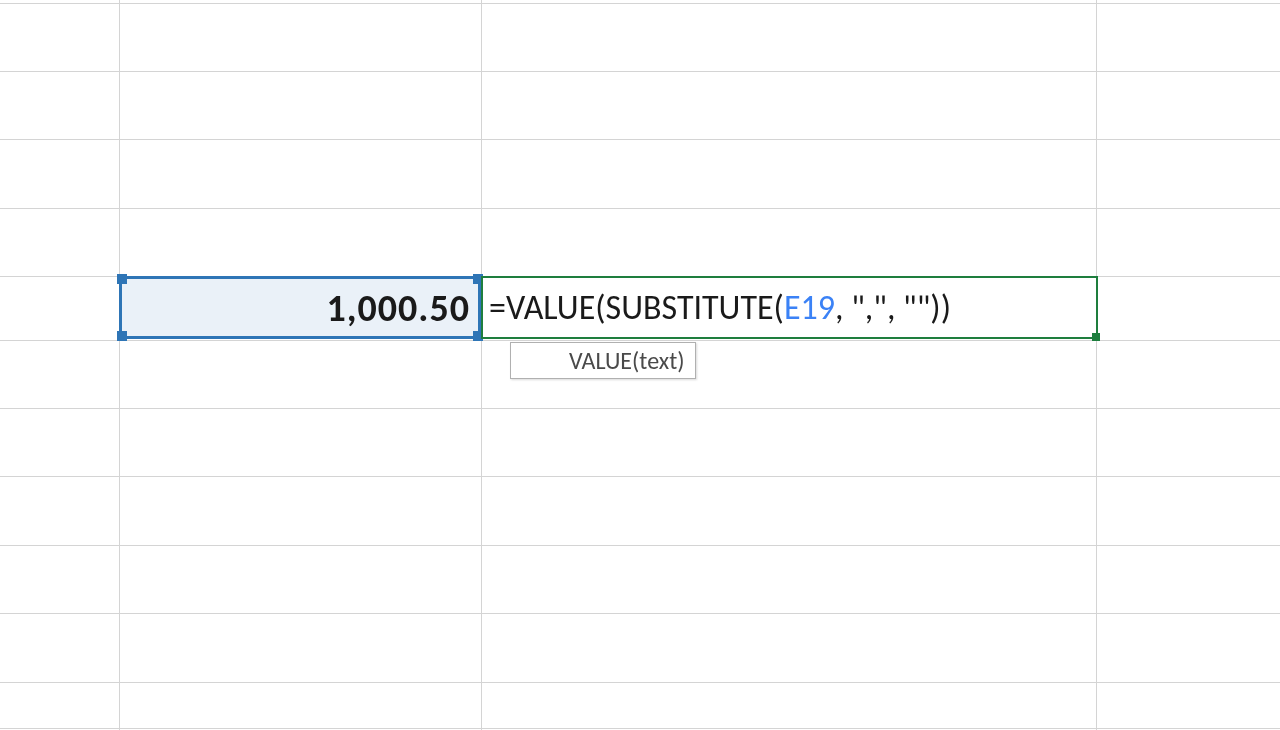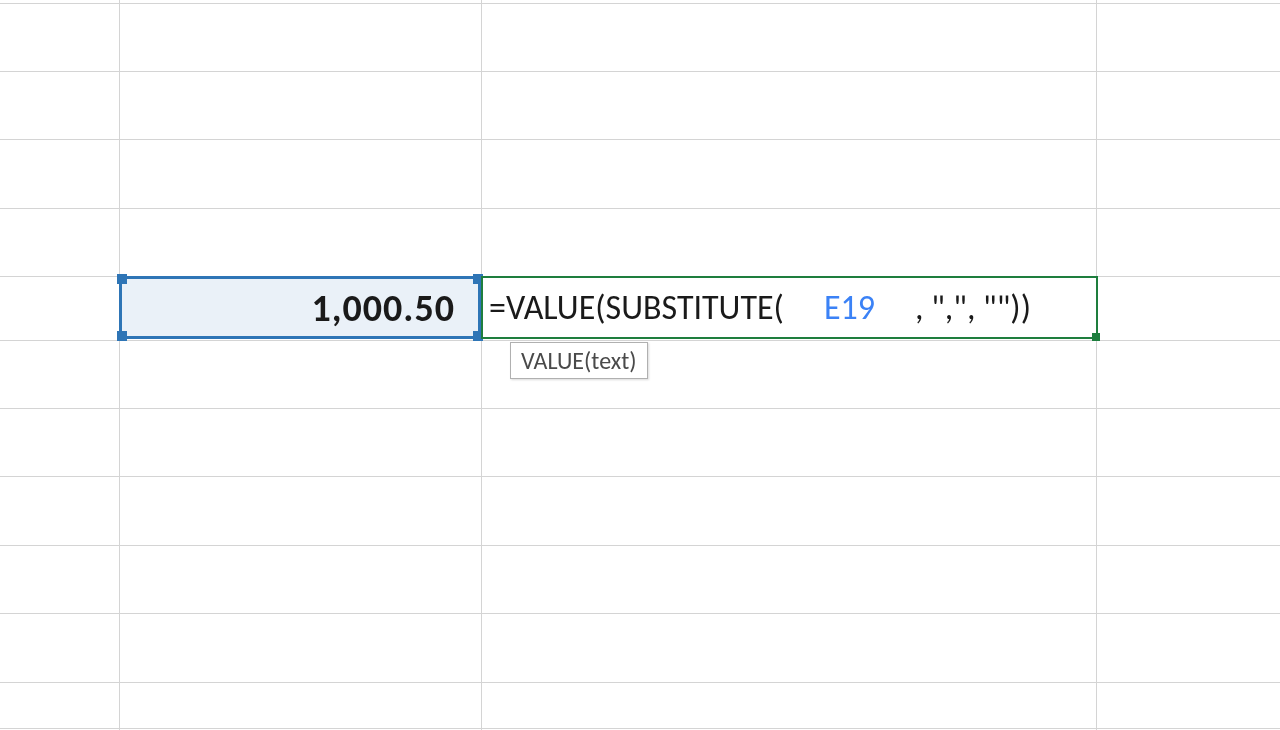--- a/index.html
+++ b/index.html
@@ -40,21 +40,21 @@
       position: absolute;
       left: 119px;
       top: 276px;
       width: 362px;
       height: 63px;
       border: 3px solid #2e75b6;
       background: #eaf1f8;
       display: flex;
       align-items: center;
       justify-content: flex-end;
-      padding-right: 23px;
+      padding-right: 8px;
     }
     .referenced-cell-value {
       font-size: 38px;
       font-weight: bold;
       color: #1a1a1a;
       letter-spacing: 1px;
     }
     .handle {
       position: absolute;
       width: 10px;
@@ -76,21 +76,20 @@
       display: flex;
       align-items: center;
       padding-left: 6px;
     }
     .formula-content {
       font-size: 34px;
       color: #1a1a1a;
       white-space: nowrap;
       display: flex;
       align-items: center;
-      gap: 40px;
     }
     .formula-ref {
       color: #3b82f6;
     }
     .active-handle {
       position: absolute;
       width: 8px;
       height: 8px;
       background: #1e7e3e;
       bottom: -4px;
@@ -102,20 +101,21 @@
       top: 342px;
       background: #ffffff;
       border: 1px solid #b0b0b0;
       box-shadow: 1px 1px 2px rgba(0,0,0,0.15);
       padding: 3px 10px 3px 10px;
       font-size: 24px;
       color: #4a4a4a;
     }
     .tooltip-text {
       display: inline;
+      margin-left: 48px;
     }
   </style>
 </head>
 <body>
 
 <div class="spreadsheet-grid">
   <div id="grid-lines-container">
       <div class="grid-line-h" style="top: 3px;"></div>
       <div class="grid-line-h" style="top: 71px;"></div>
       <div class="grid-line-h" style="top: 139px;"></div>

